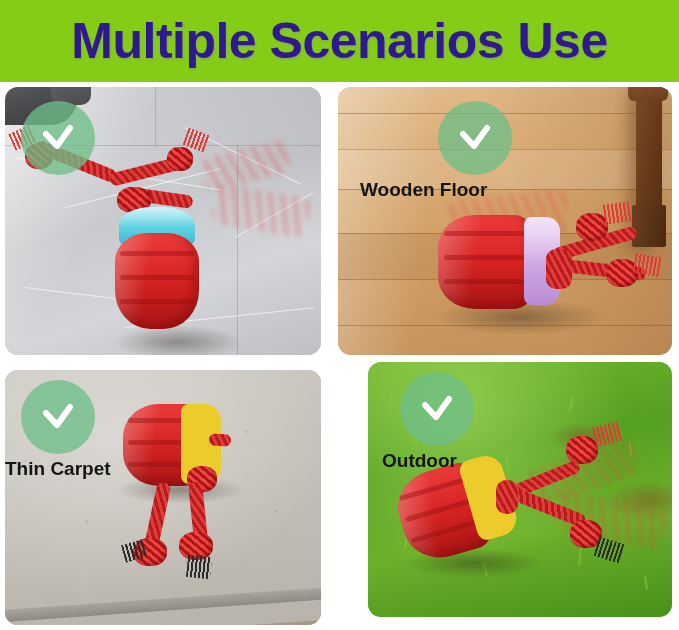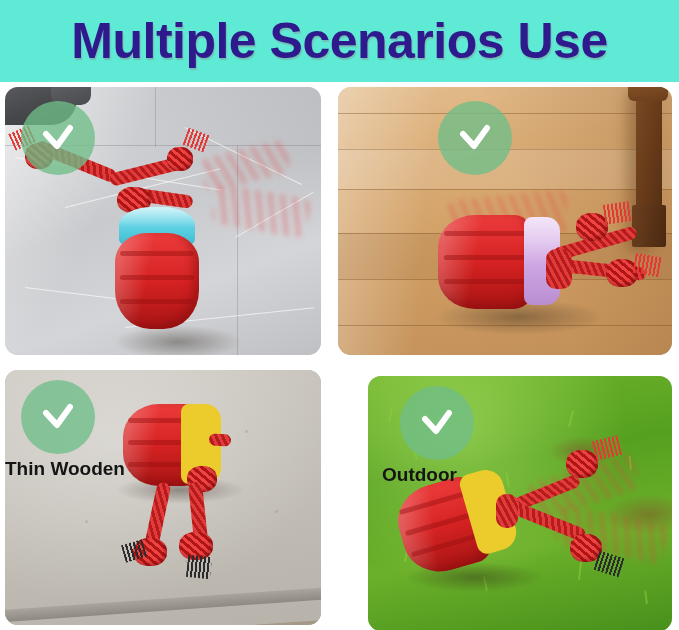--- a/index.html
+++ b/index.html
@@ -15,21 +15,21 @@
     position: relative;
   }
 
   
   .title-bar {
     width: 679px;
     height: 82px;
     display: flex;
     align-items: center;
     justify-content: center;
-    background: #5eead4;
+    background: #84cc16;
   }
   .title-text {
     font-family: "Liberation Sans", sans-serif;
     font-size: 50px;
     font-weight: 700;
     letter-spacing: -0.5px;
     color: #2e1a8c;
     text-shadow: 1px 2px 1px rgba(140,140,150,0.45);
     white-space: nowrap;
   }
@@ -42,21 +42,21 @@
   }
   .panel {
     position: absolute;
     border-radius: 13px;
     overflow: hidden;
     background: #cfcfcf;
   }
   .panel-tile     { left: 5px;   top: 5px;   width: 316px; height: 268px; }
   .panel-wooden   { left: 338px; top: 5px;   width: 334px; height: 268px; }
   .panel-carpet   { left: 5px;   top: 288px; width: 316px; height: 255px; }
-  .panel-outdoor  { left: 368px; top: 294px; width: 304px; height: 255px; }
+  .panel-outdoor  { left: 368px; top: 280px; width: 304px; height: 255px; }
 
   .bg {
     position: absolute;
     inset: 0;
   }
 
   
   .bg-tile {
     background:
       linear-gradient(118deg, rgba(255,255,255,0.55) 0%, rgba(255,255,255,0) 35%),
@@ -373,20 +373,21 @@
       <div class="knot" style="left:268px; top:172px; width:32px; height:28px;"></div>
       <div class="fray" style="left:296px; top:168px; width:26px; height:20px; transform:rotate(10deg);"></div>
       <div class="rope" style="left:208px; top:162px; width:26px; height:40px; border-radius:10px;"></div>
     </div>
 
     <div class="badge" style="left:100px; top:14px; width:74px; height:74px;">
       <svg width="42" height="42" viewBox="0 0 42 42">
         <polyline points="9,17 20,29 33,11" fill="none" stroke="#ffffff" stroke-width="6" stroke-linecap="round" stroke-linejoin="round"></polyline>
       </svg>
     </div>
+    <div class="scenario-label" style="left:22px; top:92px;">Wooden Floor</div>
   </div>
 
   <div class="panel panel-carpet">
     <div class="bg bg-carpet">
       <div class="wood-under"></div>
       <div class="carpet-rug"></div>
       <div class="carpet-binding"></div>
       <div class="carpet-speck" style="left:40px;  top:40px;  width:3px; height:3px;"></div>
       <div class="carpet-speck" style="left:120px; top:80px;  width:3px; height:3px;"></div>
       <div class="carpet-speck" style="left:240px; top:60px;  width:3px; height:3px;"></div>
@@ -413,21 +414,21 @@
       <div class="knot" style="left:174px; top:162px; width:34px; height:28px;"></div>
       <div class="fray-dark" style="left:118px; top:172px; width:22px; height:18px; transform:rotate(-16deg);"></div>
       <div class="fray-dark" style="left:182px; top:186px; width:24px; height:22px; transform:rotate(6deg);"></div>
     </div>
 
     <div class="badge" style="left:16px; top:10px; width:74px; height:74px;">
       <svg width="42" height="42" viewBox="0 0 42 42">
         <polyline points="9,17 20,29 33,11" fill="none" stroke="#ffffff" stroke-width="6" stroke-linecap="round" stroke-linejoin="round"></polyline>
       </svg>
     </div>
-    <div class="scenario-label" style="left:0px; top:88px;">Thin Wooden</div>
+    <div class="scenario-label" style="left:0px; top:88px;">Thin Carpet</div>
   </div>
 
   <div class="panel panel-outdoor">
     <div class="bg bg-grass">
       <div class="dirt-patch" style="left:180px; top:60px;  width:70px; height:30px;"></div>
       <div class="dirt-patch" style="left:236px; top:118px; width:90px; height:40px;"></div>
       <div class="grass-blade" style="left:20px;  top:30px;  height:16px; transform:rotate(12deg);"></div>
       <div class="grass-blade" style="left:48px;  top:70px;  height:14px; transform:rotate(-14deg);"></div>
       <div class="grass-blade" style="left:92px;  top:40px;  height:18px; transform:rotate(8deg);"></div>
       <div class="grass-blade" style="left:140px; top:96px;  height:15px; transform:rotate(-10deg);"></div>

